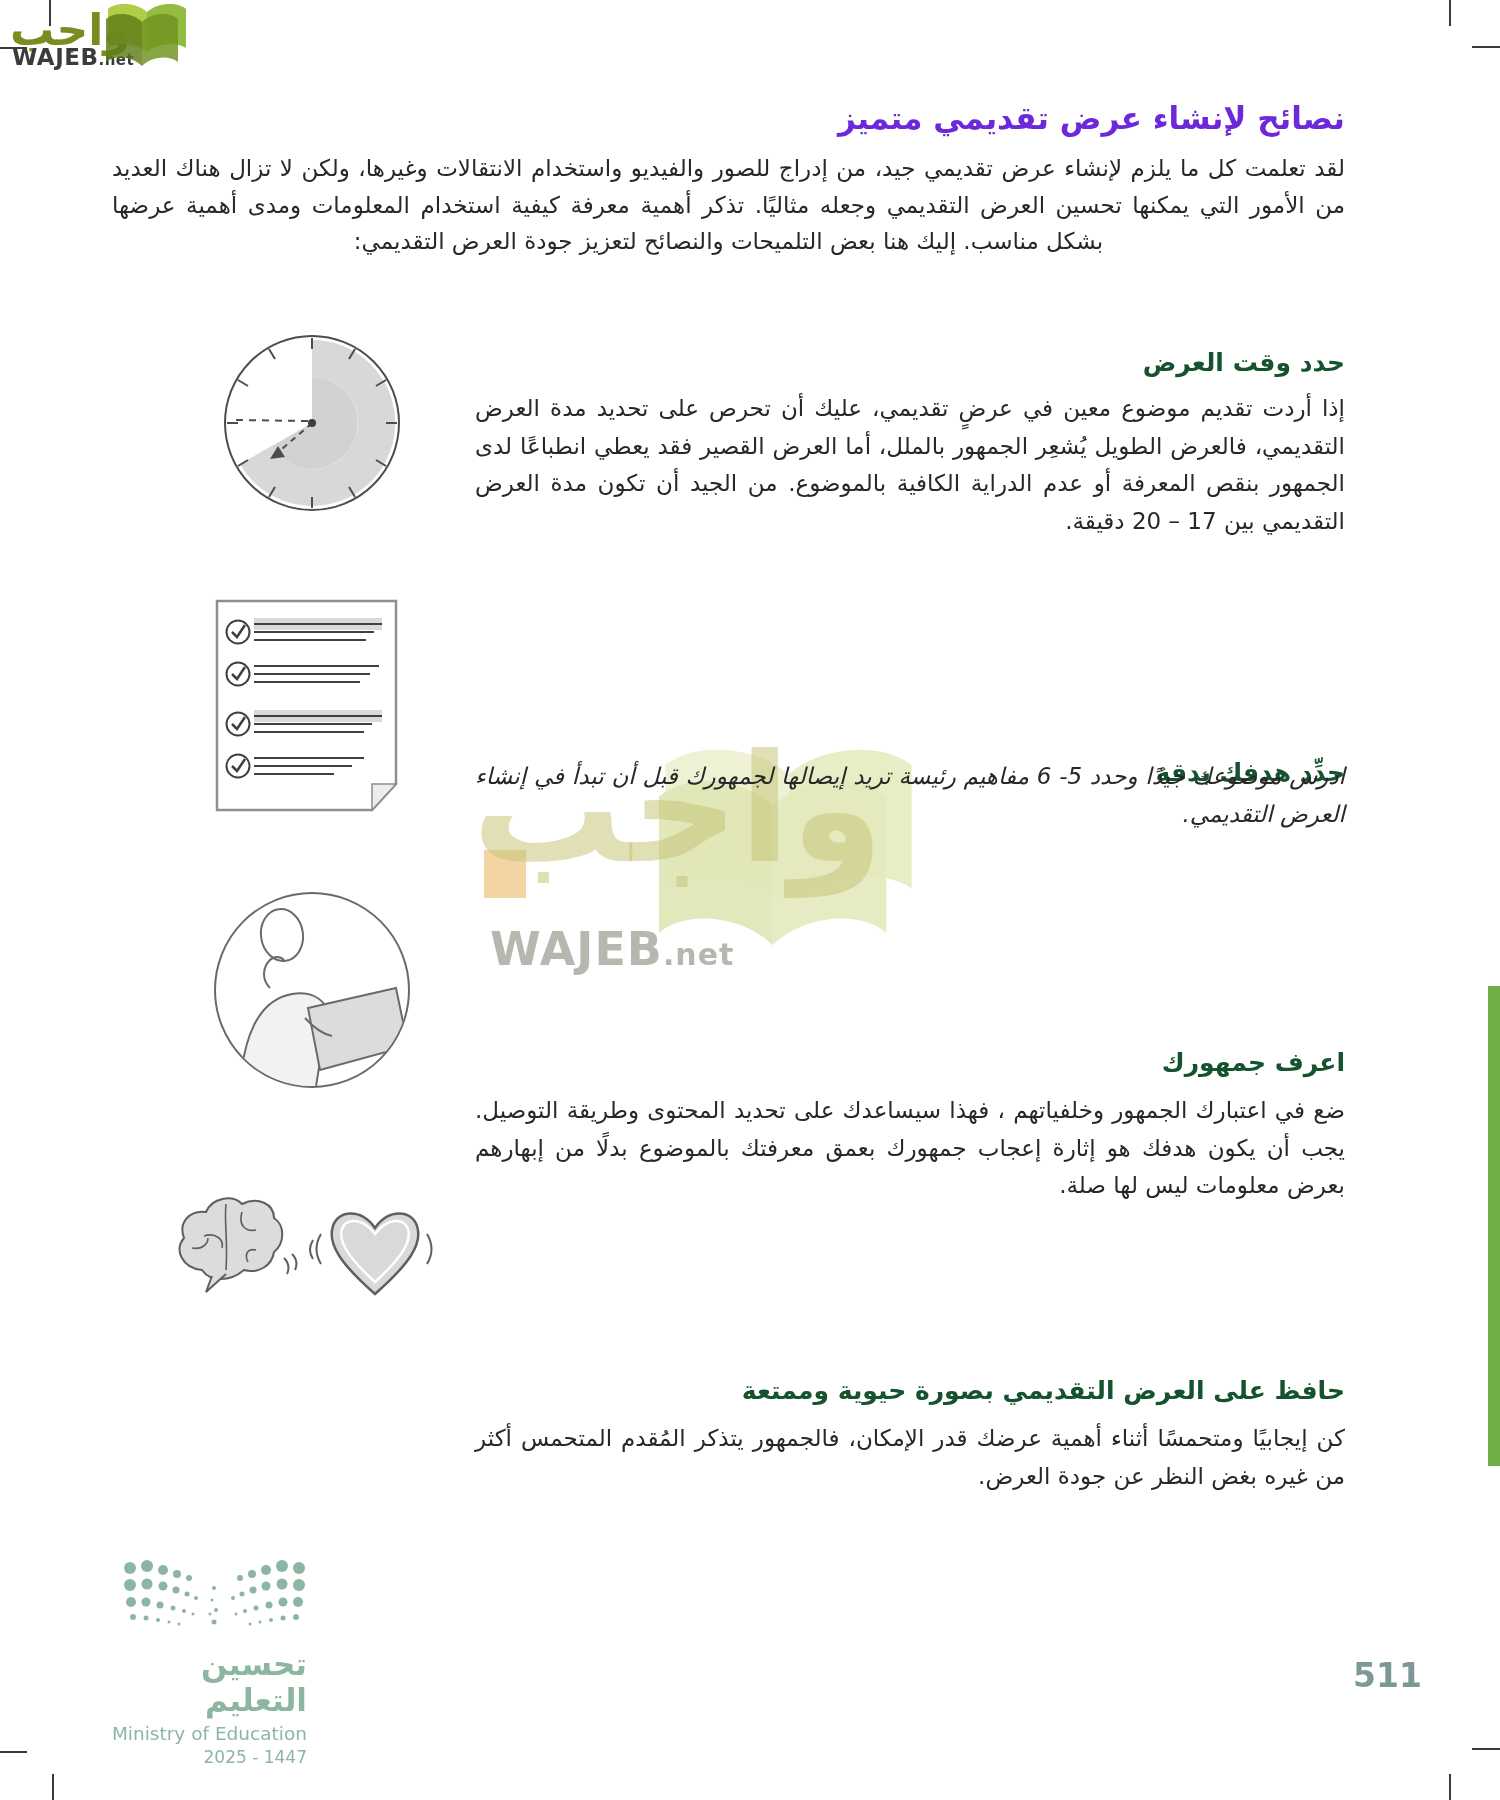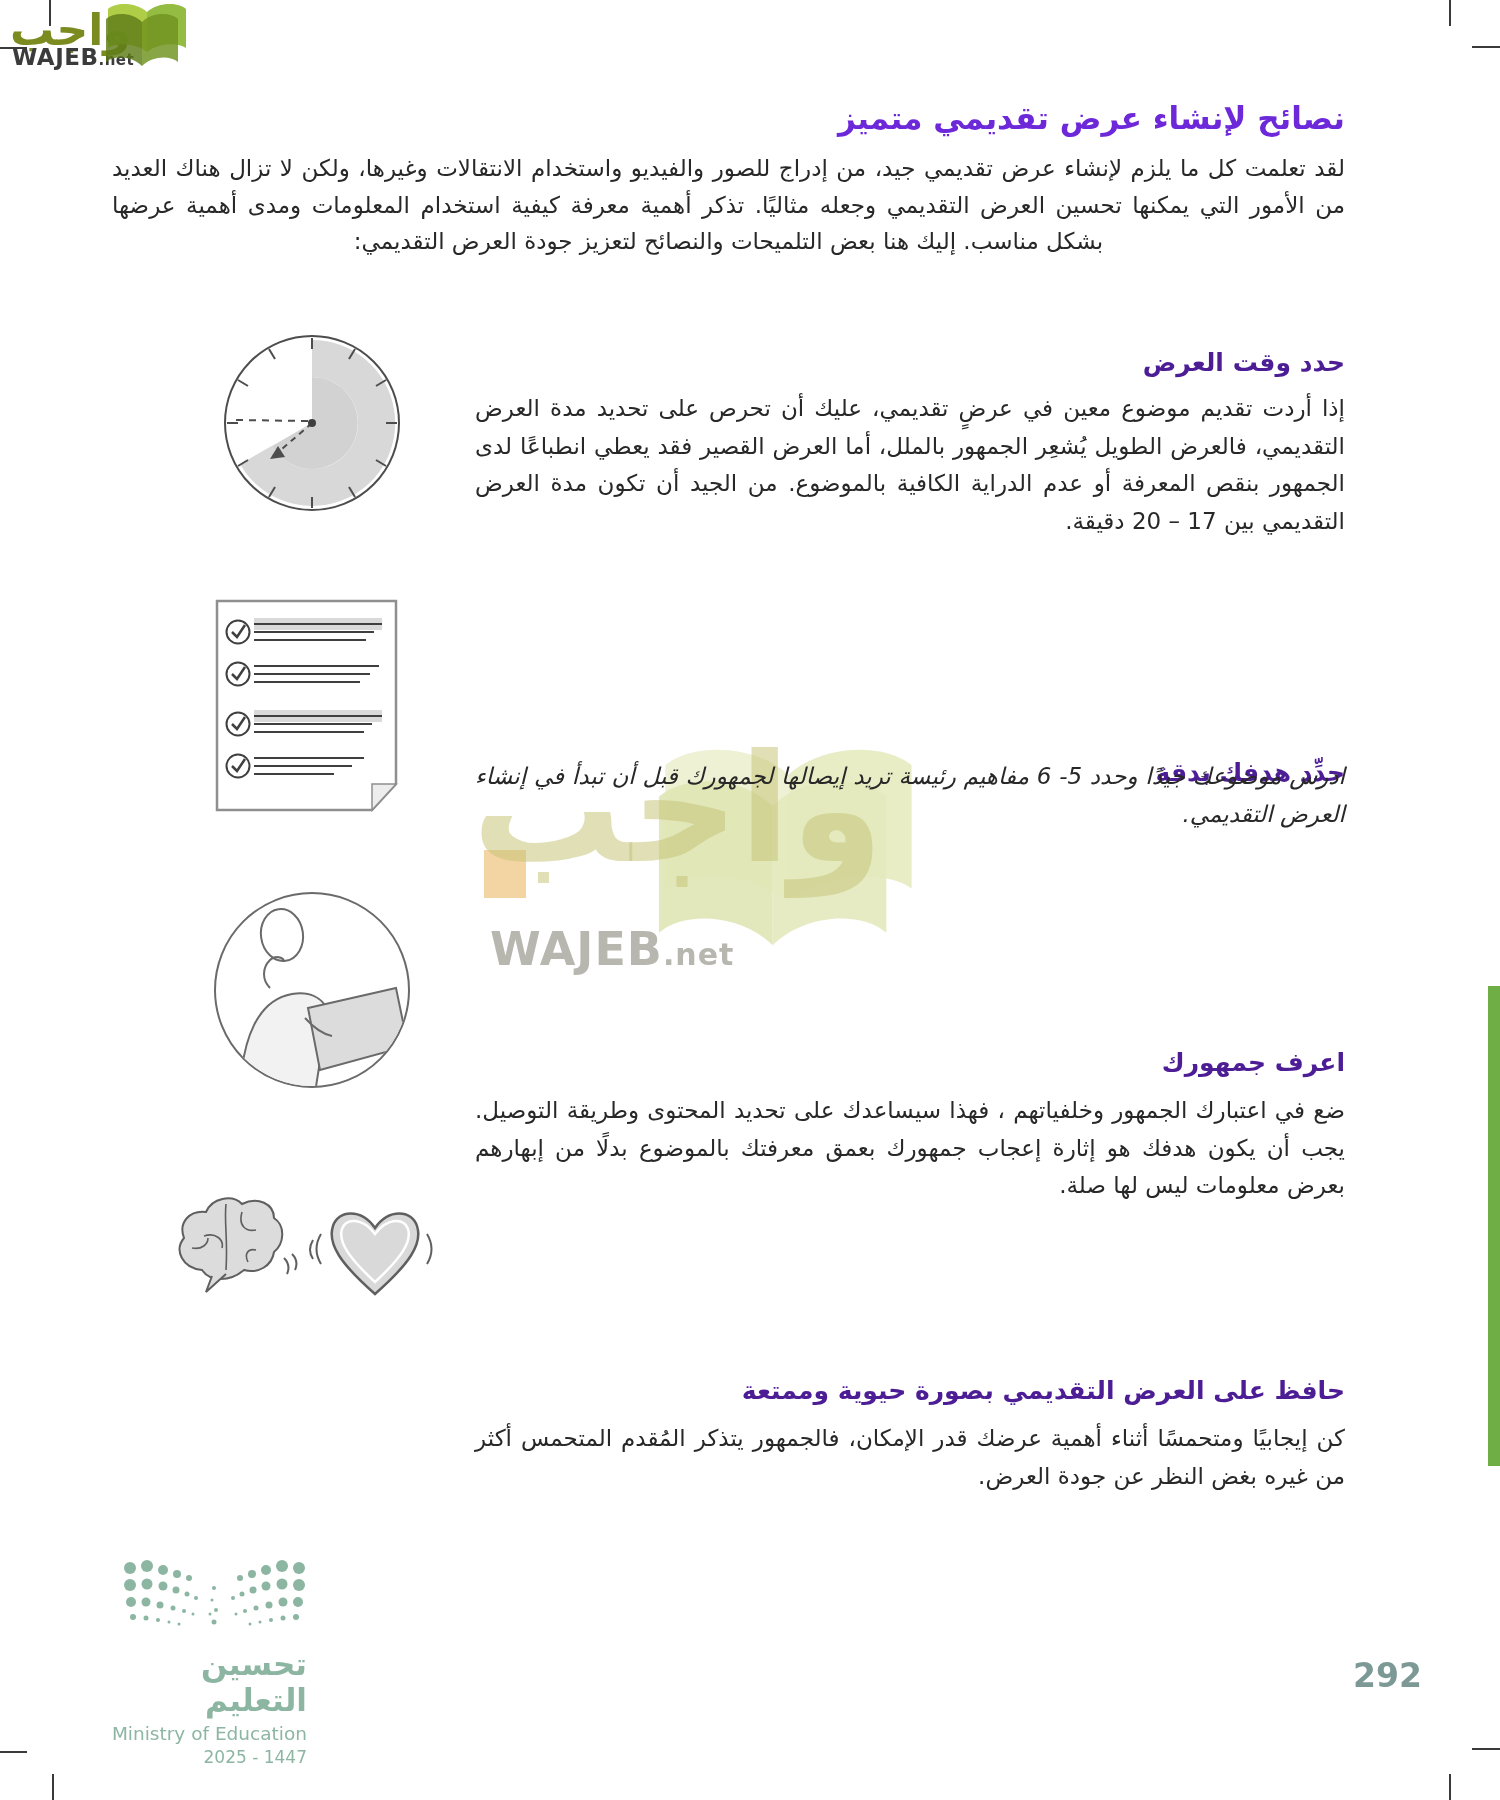--- a/index.html
+++ b/index.html
@@ -20,21 +20,21 @@
   
   .brand-ar{position:absolute;left:10px;top:8px;font-size:44px;font-weight:bold;color:#7c8b1f;line-height:1;direction:rtl;}
   .brand-en{position:absolute;left:12px;top:44px;font-size:23px;font-weight:bold;color:#3b3b3b;direction:ltr;letter-spacing:.5px;}
   .brand-en .tld{font-size:15px;}
   .brand-book{position:absolute;left:100px;top:0;}
   
   .title{position:absolute;right:155px;top:100px;margin:0;font-size:31px;font-weight:bold;color:#6d28d9;z-index:2;}
   .intro{position:absolute;right:155px;top:150px;width:1233px;margin:0;font-size:23px;line-height:36.5px;
          color:#282828;text-align:justify;text-align-last:center;z-index:2;}
   
-  .h-sec{position:absolute;right:155px;width:870px;margin:0;font-size:25px;font-weight:bold;color:#4c1d95;z-index:2;}
+  .h-sec{position:absolute;right:155px;width:870px;margin:0;font-size:25px;font-weight:bold;color:#14532d;z-index:2;}
   .b-sec{position:absolute;right:155px;width:870px;margin:0;font-size:23px;line-height:37.5px;color:#282828;
          text-align:justify;text-align-last:start;z-index:2;}
   #h1s{top:348px;} #b1{top:390px;}
   #h2s{top:758px;} #b2{top:758px;font-style:italic;}
   #h3s{top:1048px;} #b3{top:1092px;}
   #h4s{top:1376px;} #b4{top:1420px;}
   .ill{position:absolute;z-index:1;}
   #ill-clock{left:222px;top:330px;}
   #ill-check{left:214px;top:598px;}
   #ill-person{left:210px;top:888px;}
@@ -240,16 +240,16 @@
         <circle cx="90" cy="42" r="1.5"></circle>
         <circle cx="94" cy="52" r="2"></circle>
         <circle cx="88" cy="56" r="1.5"></circle>
         <circle cx="92" cy="64" r="2.5"></circle>
     </svg>
     <div class="moe-ar">تحسين التعليم</div>
     <div class="moe-en">Ministry of Education</div>
     <div class="moe-years">2025 - 1447</div>
   </div>
 
-  <div class="pagenum">292</div>
+  <div class="pagenum">511</div>
   <div class="edgebar"></div>
 
 </div>
 
 </body></html>

